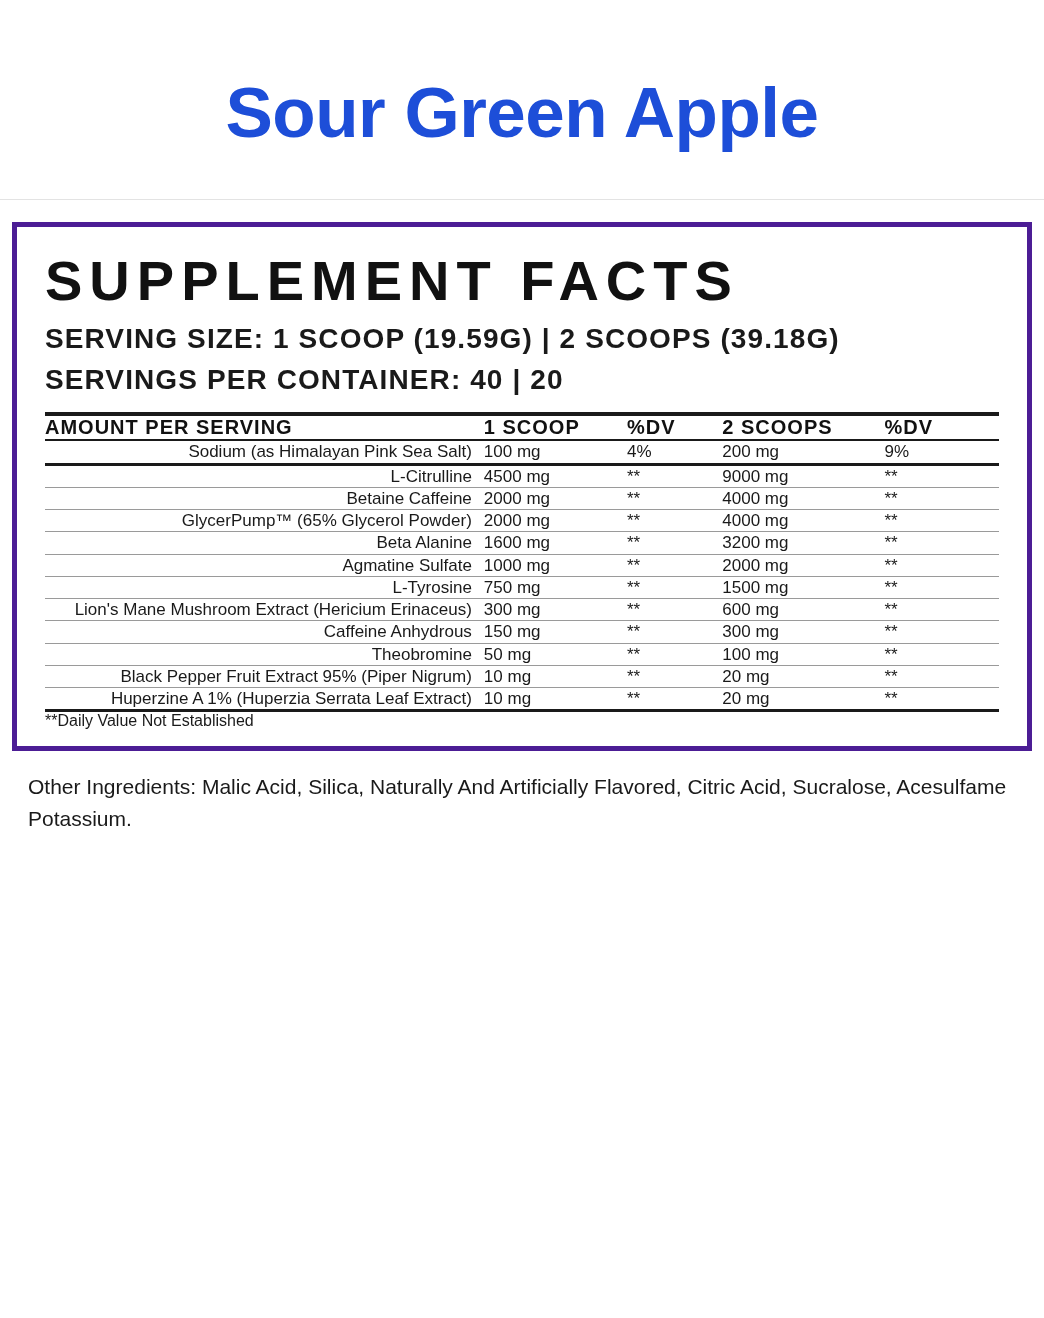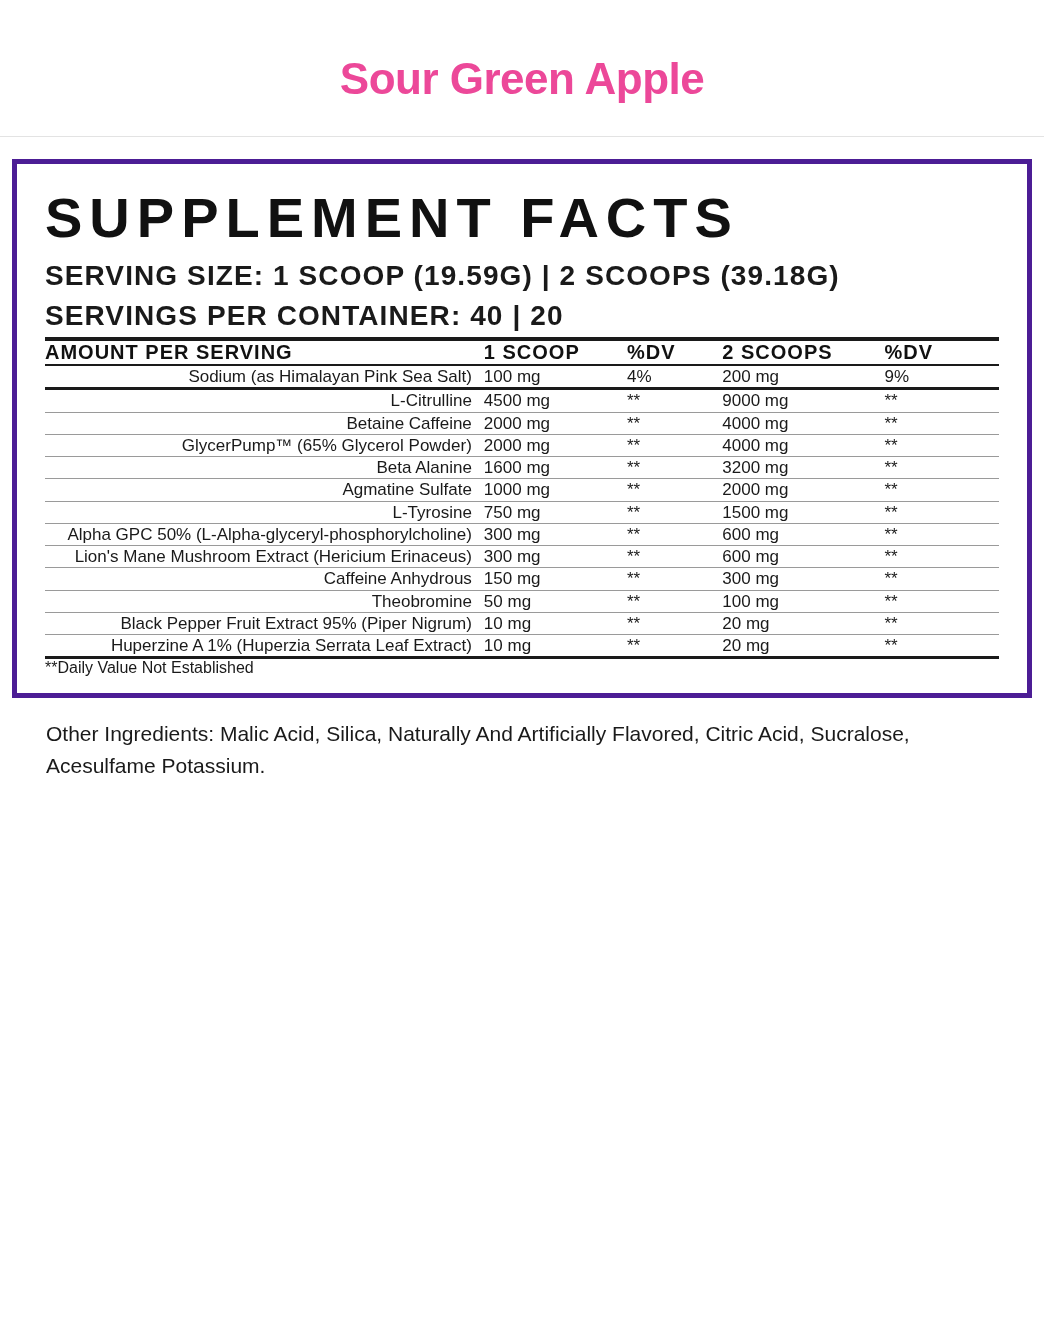--- a/index.html
+++ b/index.html
@@ -11,26 +11,26 @@
     width: 1044px;
     height: 1318px;
     font-family: "Liberation Sans", sans-serif;
     color: #000000;
     overflow: hidden;
     position: relative;
   }
 
   .page-title {
     text-align: center;
-    font-size: 44px;
+    font-size: 71px;
     font-weight: bold;
     letter-spacing: -0.5px;
     padding-top: 26px;
     line-height: 1.1;
-    color: #ec4899;
+    color: #1d4ed8;
   }
 
   .divider {
     margin-top: 32px;
     height: 1px;
     background: #e3e3e3;
     width: 100%;
   }
 
   .panel-wrap {
@@ -60,20 +60,21 @@
     font-size: 28px;
     font-weight: bold;
     letter-spacing: 1.1px;
     line-height: 1.45;
     color: #1a1a1a;
   }
 
   table.facts {
     width: 100%;
     border-collapse: collapse;
+    margin-top: 12px;
   }
 
   table.facts th,
   table.facts td {
     padding: 0;
     vertical-align: top;
   }
 
   .hdr-row th {
     font-size: 20px;
@@ -110,21 +111,21 @@
 
   .footnote {
     font-size: 16px;
     padding-top: 0;
     color: #1a1a1a;
   }
 
   .other-ingredients {
     font-size: 21px;
     line-height: 1.5;
-    padding: 20px 34px 0 46px;
+    padding: 20px 34px 0 28px;
     color: #1a1a1a;
   }
 </style>
 </head>
 <body>
 
 <div>
 
   <h1 class="page-title">Sour Green Apple</h1>
 
@@ -199,27 +200,20 @@
             <td class="num">**</td>
           </tr>
           <tr class="ing-row">
             <td class="name">L-Tyrosine</td>
             <td class="num">750 mg</td>
             <td class="num">**</td>
             <td class="num">1500 mg</td>
             <td class="num">**</td>
           </tr>
           <tr class="ing-row">
-            <td class="name">Alpha GPC 50% (L-Alpha-glyceryl-phosphorylcholine)</td>
-            <td class="num">300 mg</td>
-            <td class="num">**</td>
-            <td class="num">600 mg</td>
-            <td class="num">**</td>
-          </tr>
-          <tr class="ing-row">
             <td class="name">Lion's Mane Mushroom Extract (Hericium Erinaceus)</td>
             <td class="num">300 mg</td>
             <td class="num">**</td>
             <td class="num">600 mg</td>
             <td class="num">**</td>
           </tr>
           <tr class="ing-row">
             <td class="name">Caffeine Anhydrous</td>
             <td class="num">150 mg</td>
             <td class="num">**</td>

